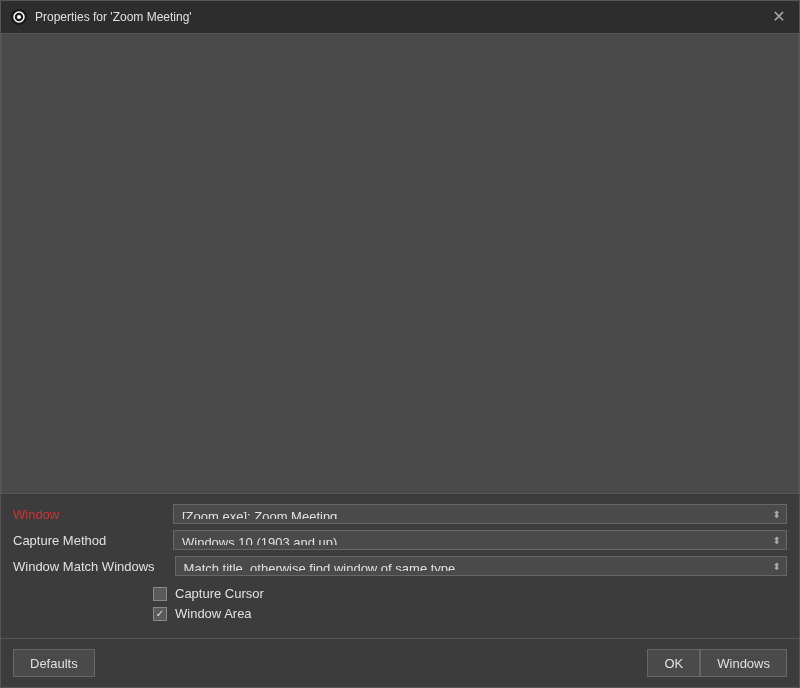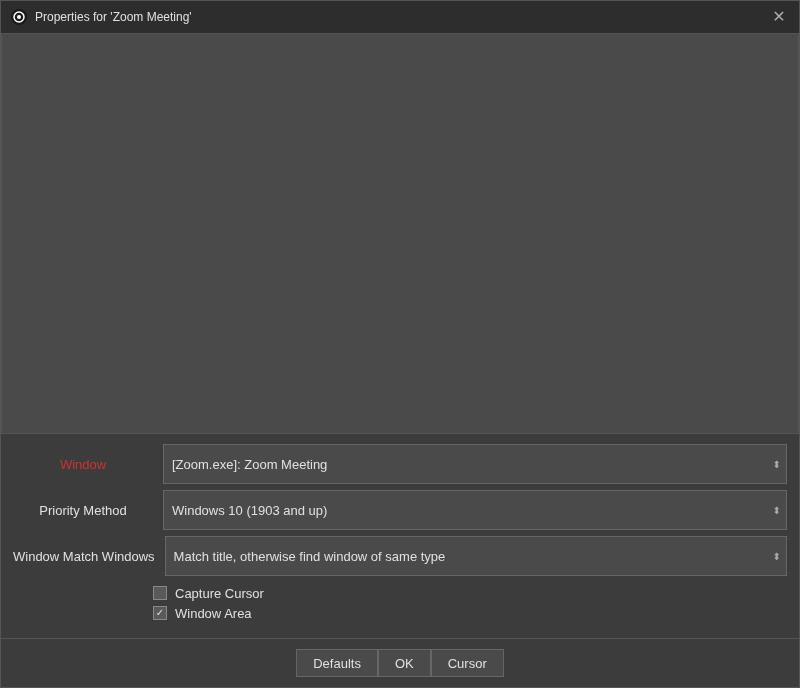--- a/index.html
+++ b/index.html
@@ -92,23 +92,23 @@
 
     .form-row {
       display: flex;
       align-items: center;
       margin-bottom: 6px;
       padding: 0 12px;
     }
 
     .form-label {
       color: #e0e0e0;
-      text-align: center;
+      text-align: left;
       min-width: 140px;
-      margin-right: 10px;
+      margin-right: 20px;
       flex-shrink: 0;
     }
 
     .form-label.red {
       color: #cc3333;
     }
 
     .select-wrapper {
       flex: 1;
       position: relative;
@@ -118,39 +118,40 @@
       width: 100%;
       background: #4a4a4a;
       border: 1px solid #666;
       color: #e0e0e0;
       padding: 4px 24px 4px 8px;
       font-size: 13px;
       font-family: 'Segoe UI', Arial, sans-serif;
       appearance: none;
       -webkit-appearance: none;
       cursor: pointer;
-      height: 40px;
+      height: 20px;
     }
 
     .select-arrow {
       position: absolute;
       right: 6px;
       top: 50%;
       transform: translateY(-50%);
       pointer-events: none;
       color: #aaa;
       font-size: 10px;
     }
 
     .checkboxes-area {
       padding: 4px 12px 4px 152px;
     }
 
     .checkbox-row {
       display: flex;
+      align-items: center;
       margin-bottom: 5px;
       gap: 8px;
     }
 
     .checkbox-input {
       width: 14px;
       height: 14px;
       background: #5a5a5a;
       border: 1px solid #888;
       display: flex;
@@ -174,21 +175,21 @@
     .checkbox-label {
       color: #e0e0e0;
       font-size: 13px;
     }
 
     .footer {
       background: #3c3c3c;
       border-top: 1px solid #555;
       padding: 10px 12px;
       display: flex;
-      justify-content: center;
+      justify-content: space-between;
       align-items: center;
       flex-shrink: 0;
     }
 
     .btn {
       height: 28px;
       padding: 0 16px;
       font-size: 13px;
       font-family: 'Segoe UI', Arial, sans-serif;
       cursor: pointer;
@@ -227,21 +228,21 @@
       <span class="form-label red">Window</span>
       <div class="select-wrapper">
         <select class="select-control">
           <option>[Zoom.exe]: Zoom Meeting</option>
         </select>
         <span class="select-arrow">⬍</span>
       </div>
     </div>
 
     <div class="form-row">
-      <span class="form-label">Priority Method</span>
+      <span class="form-label">Capture Method</span>
       <div class="select-wrapper">
         <select class="select-control">
           <option>Windows 10 (1903 and up)</option>
         </select>
         <span class="select-arrow">⬍</span>
       </div>
     </div>
 
     <div class="form-row">
       <span class="form-label">Window Match Windows</span>
@@ -262,16 +263,16 @@
         <div class="checkbox-input checked"></div>
         <span class="checkbox-label">Window Area</span>
       </div>
     </div>
   </div>
 
   <div class="footer">
     <button class="btn">Defaults</button>
     <div class="footer-right">
       <button class="btn">OK</button>
-      <button class="btn">Cursor</button>
+      <button class="btn">Windows</button>
     </div>
   </div>
 </div>
 
 </body></html>

